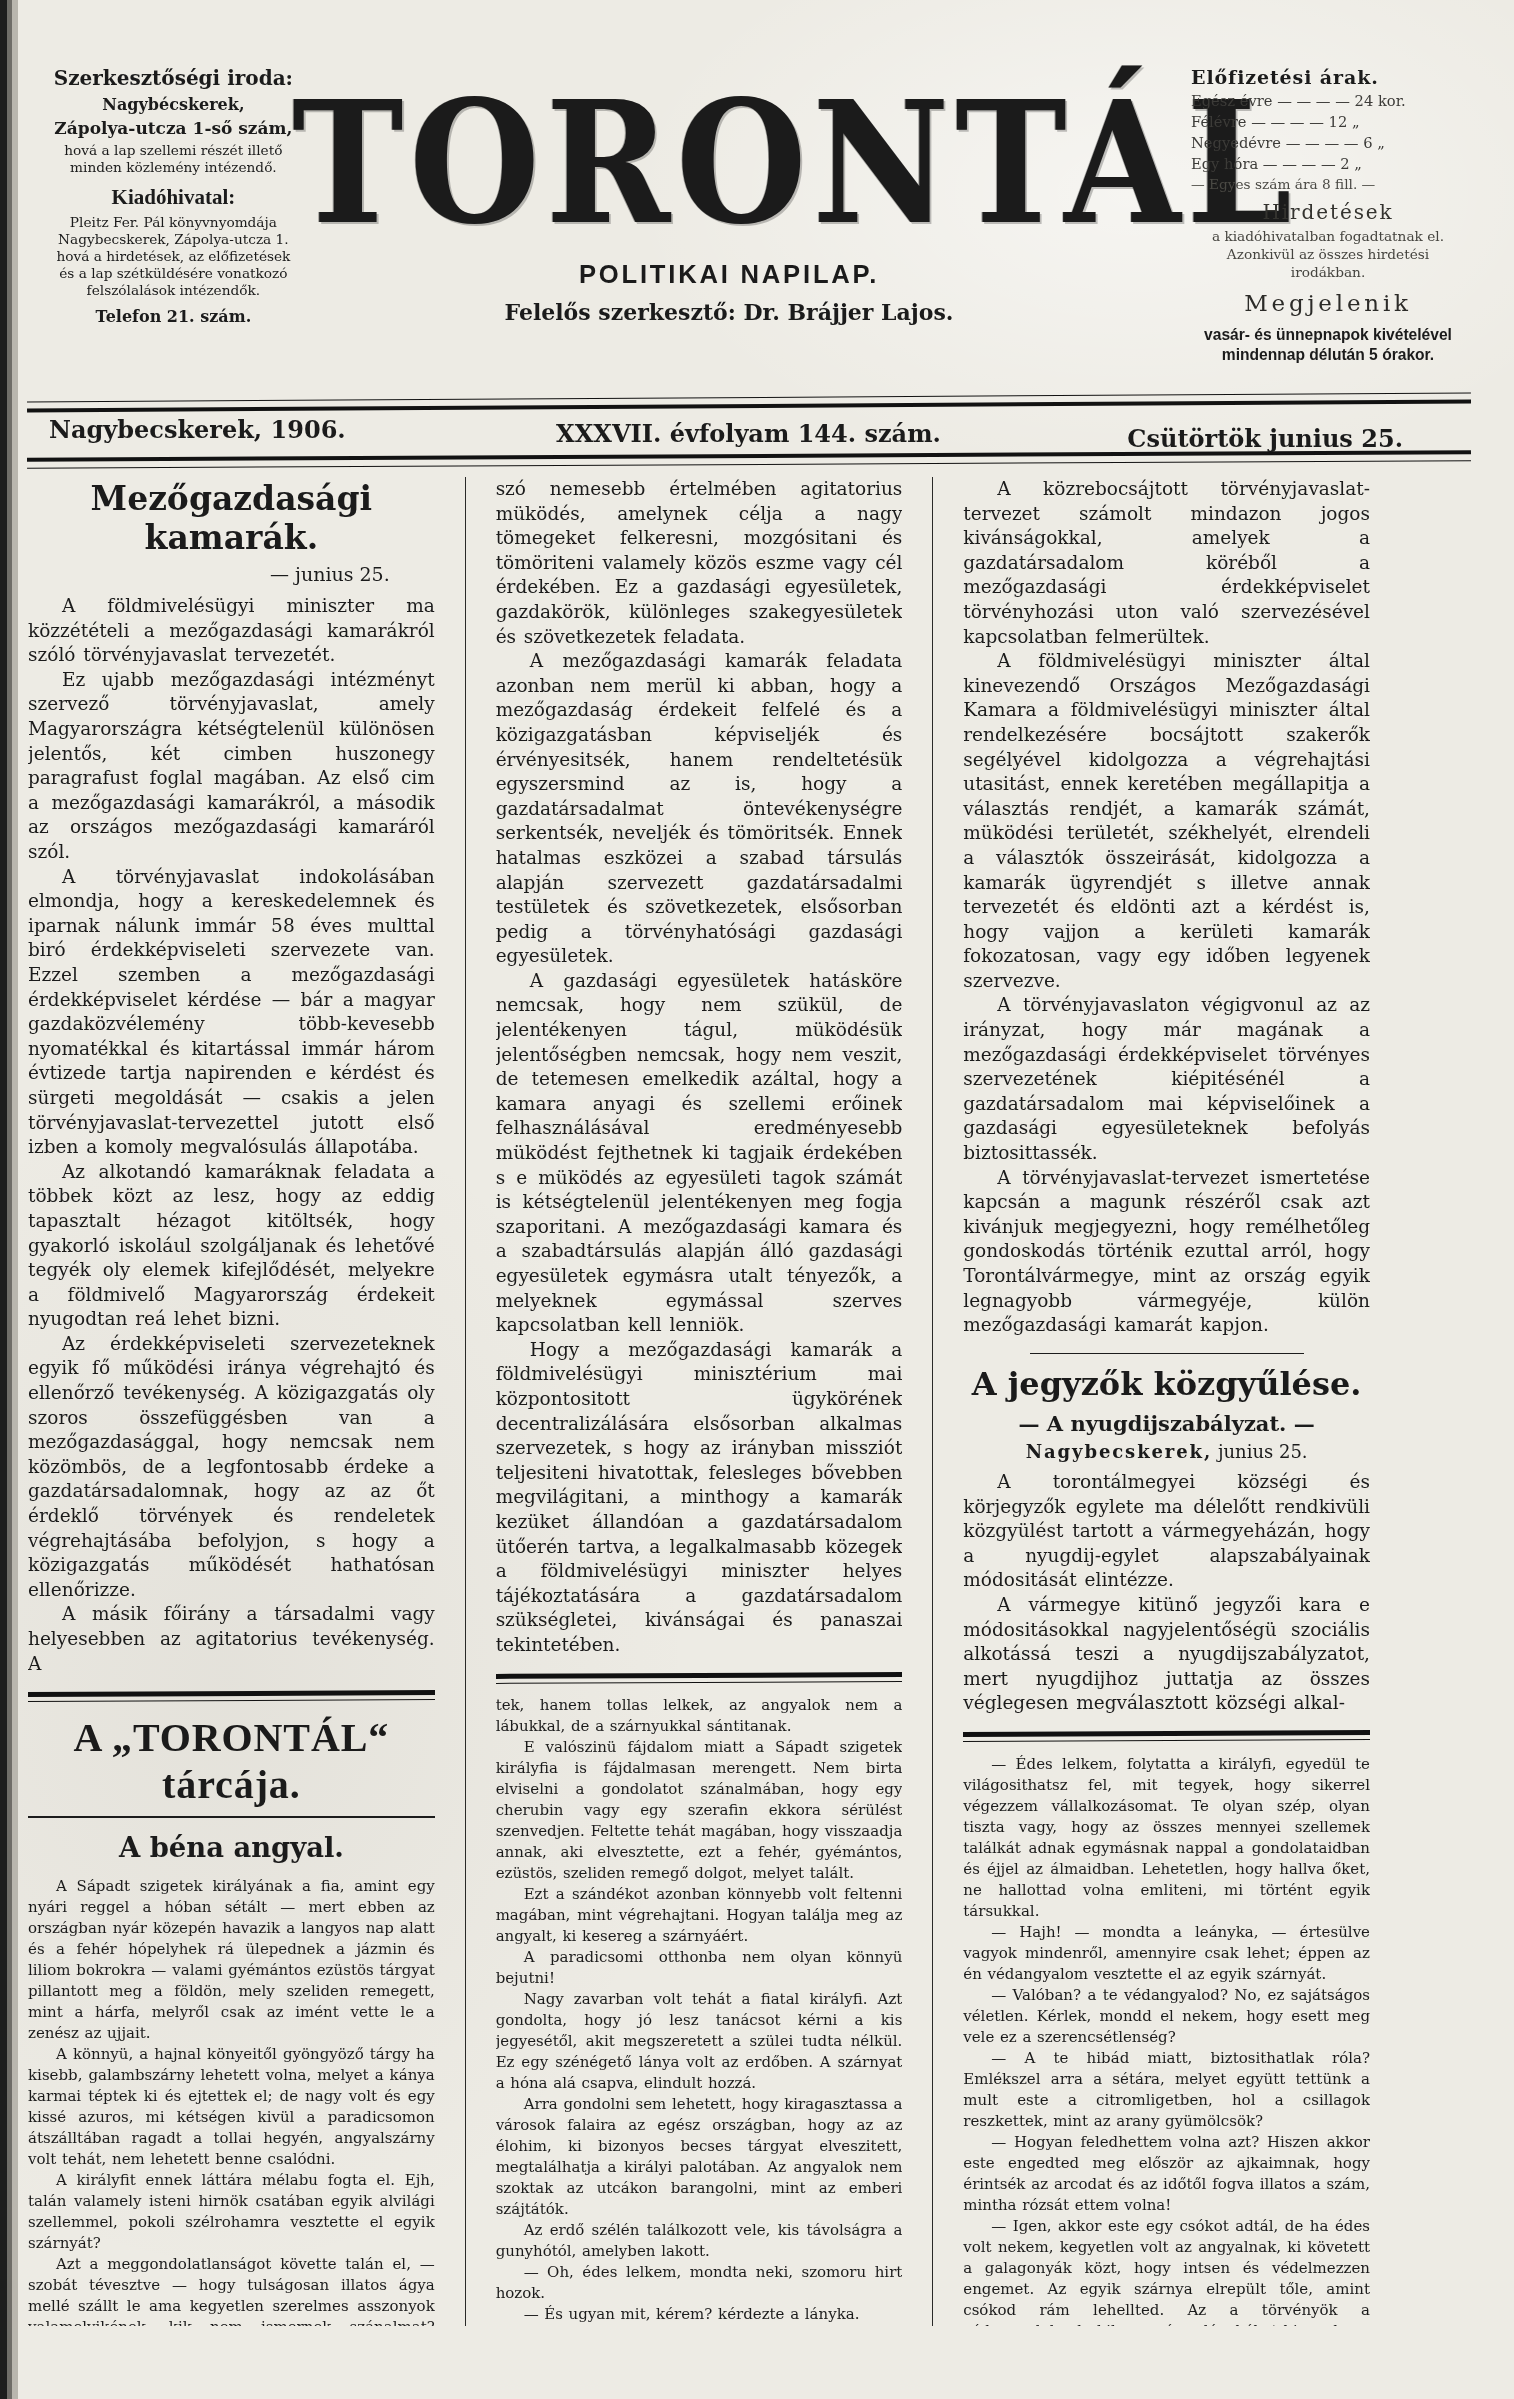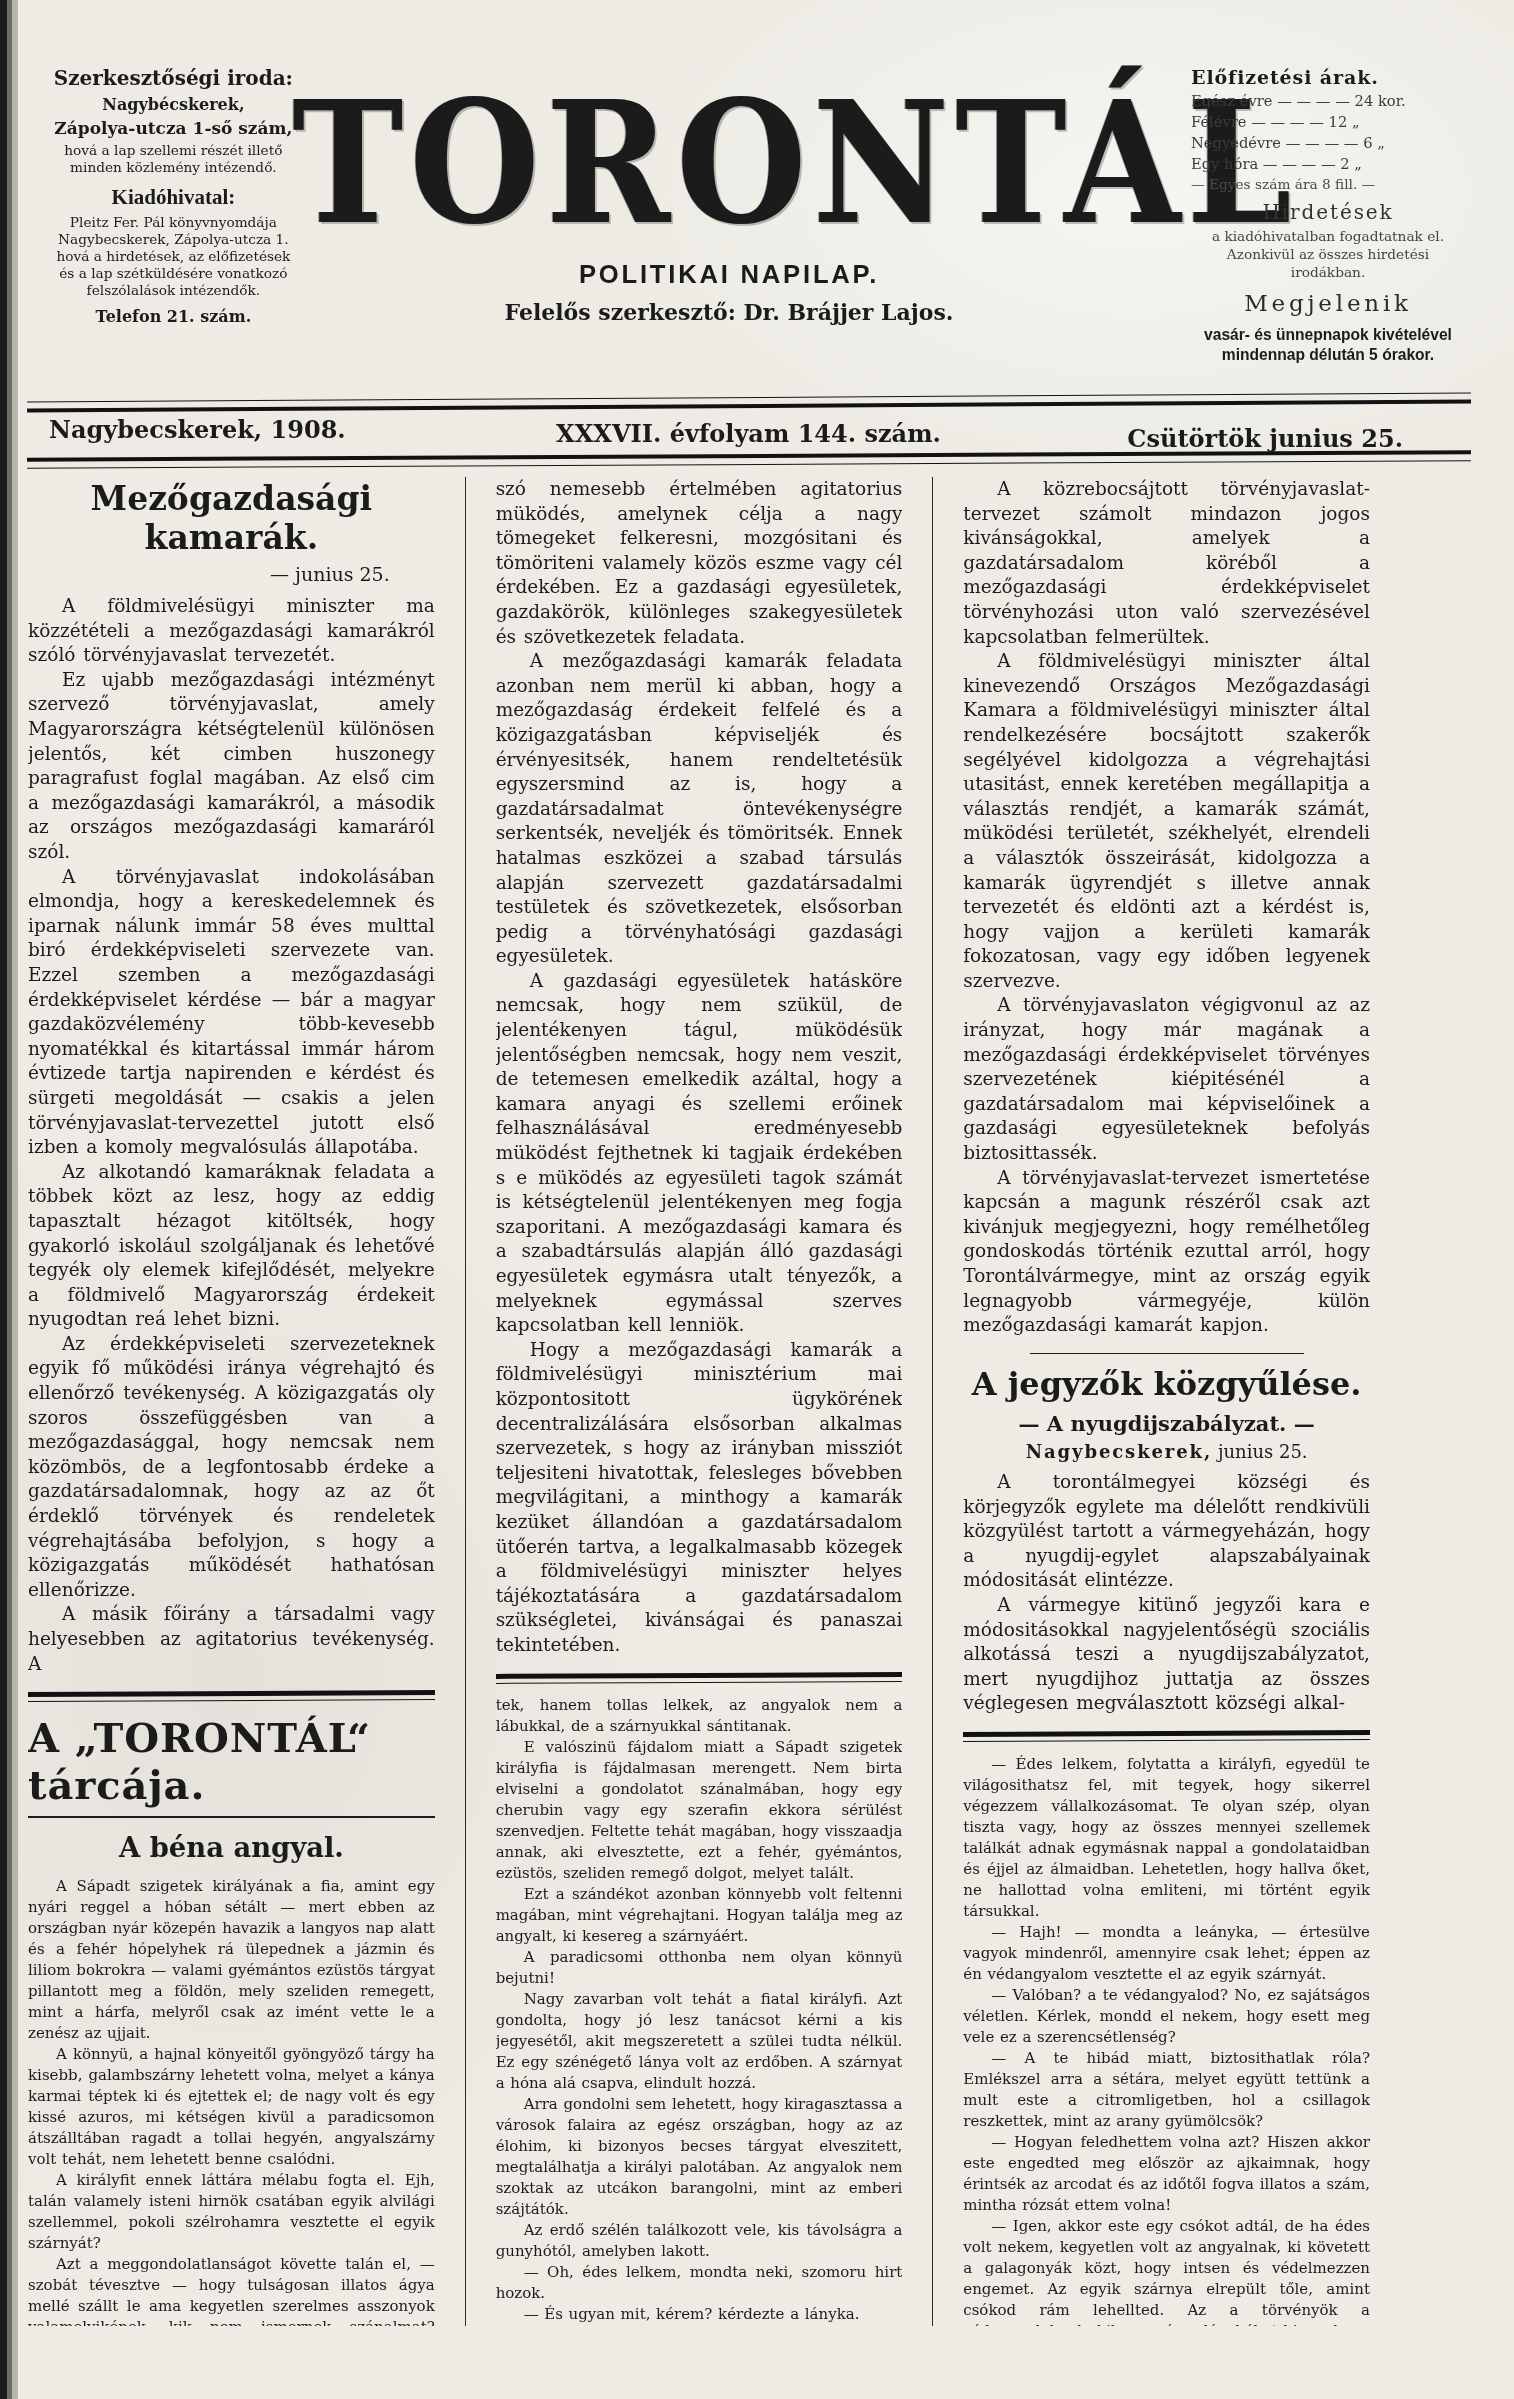--- a/index.html
+++ b/index.html
@@ -60,21 +60,21 @@
   .art-date{font-size:19px;text-align:right;padding-right:45px;margin-bottom:9.5px;}
   .btxt p{margin:0;text-align:justify;text-indent:34px;font-size:18.5px;line-height:24.6px;word-spacing:1.9px;}
   .btxt p.cont{text-indent:0;}
   .thin-rule{width:274px;margin:15px auto 11.4px;border-top:1.9px solid #1c1c1c;}
   .meeting-title{font-size:32px;font-weight:bold;text-align:center;margin:1.9px 0 7.6px;}
   .meeting-sub{font-size:21px;font-weight:bold;text-align:center;margin-bottom:5.7px;}
   .meeting-date{font-size:18px;text-align:center;margin-bottom:7.6px;}
   .meeting-date .place{font-weight:bold;letter-spacing:1.9px;}
   .sect-rule{border-top:5.7px solid #111;border-bottom:1.9px solid #111;height:3.8px;margin:15px 0 13.2px;transform:rotate(-.25deg);}
   .feuil-head{border-bottom:2.8px double #1c1c1c;padding-bottom:7.6px;margin-bottom:13.2px;}
-  .feuil-title{font-size:40px;font-weight:bold;letter-spacing:0.9px;margin:5.7px 0 0;}
+  .feuil-title{font-size:40px;font-weight:bold;text-align:center;letter-spacing:0.9px;margin:5.7px 0 0;font-family:Liberation Serif, serif;}
   .story-title{font-size:27.4px;font-weight:bold;text-align:center;margin:9.5px 0 13.2px;}
   .ftxt p{margin:0;text-align:justify;text-indent:28px;font-size:15px;line-height:21px;word-spacing:0.9px;}
   .ftxt p.cont{text-indent:0;}
 </style>
 </head>
 <body>
 
 <div class="page">
   <div class="scan-edge"></div>
 
@@ -105,21 +105,21 @@
       <div class="s-single">— Egyes szám ára 8 fill. —</div>
       <div class="s-ads-title">Hirdetések</div>
       <div class="s-ads">a kiadóhivatalban fogadtatnak el. Azonkivül az összes hirdetési irodákban.</div>
       <div class="s-app-title">Megjelenik</div>
       <div class="s-app">vasár- és ünnepnapok kivételével mindennap délután 5 órakor.</div>
     </div>
   </div>
 
   <div class="rule-a"></div>
   <div class="datebar">
-    <span class="d-left">Nagybecskerek, 1908.</span>
+    <span class="d-left">Nagybecskerek, 1906.</span>
     <span class="d-center">XXXVII. évfolyam 144. szám.</span>
     <span class="d-right">Csütörtök junius 25.</span>
   </div>
   <div class="rule-b"></div>
 
   <div class="bodyarea">
 
     <div class="col">
       <div class="article-title">Mezőgazdasági kamarák.</div>
       <div class="art-date">— junius 25.</div>

